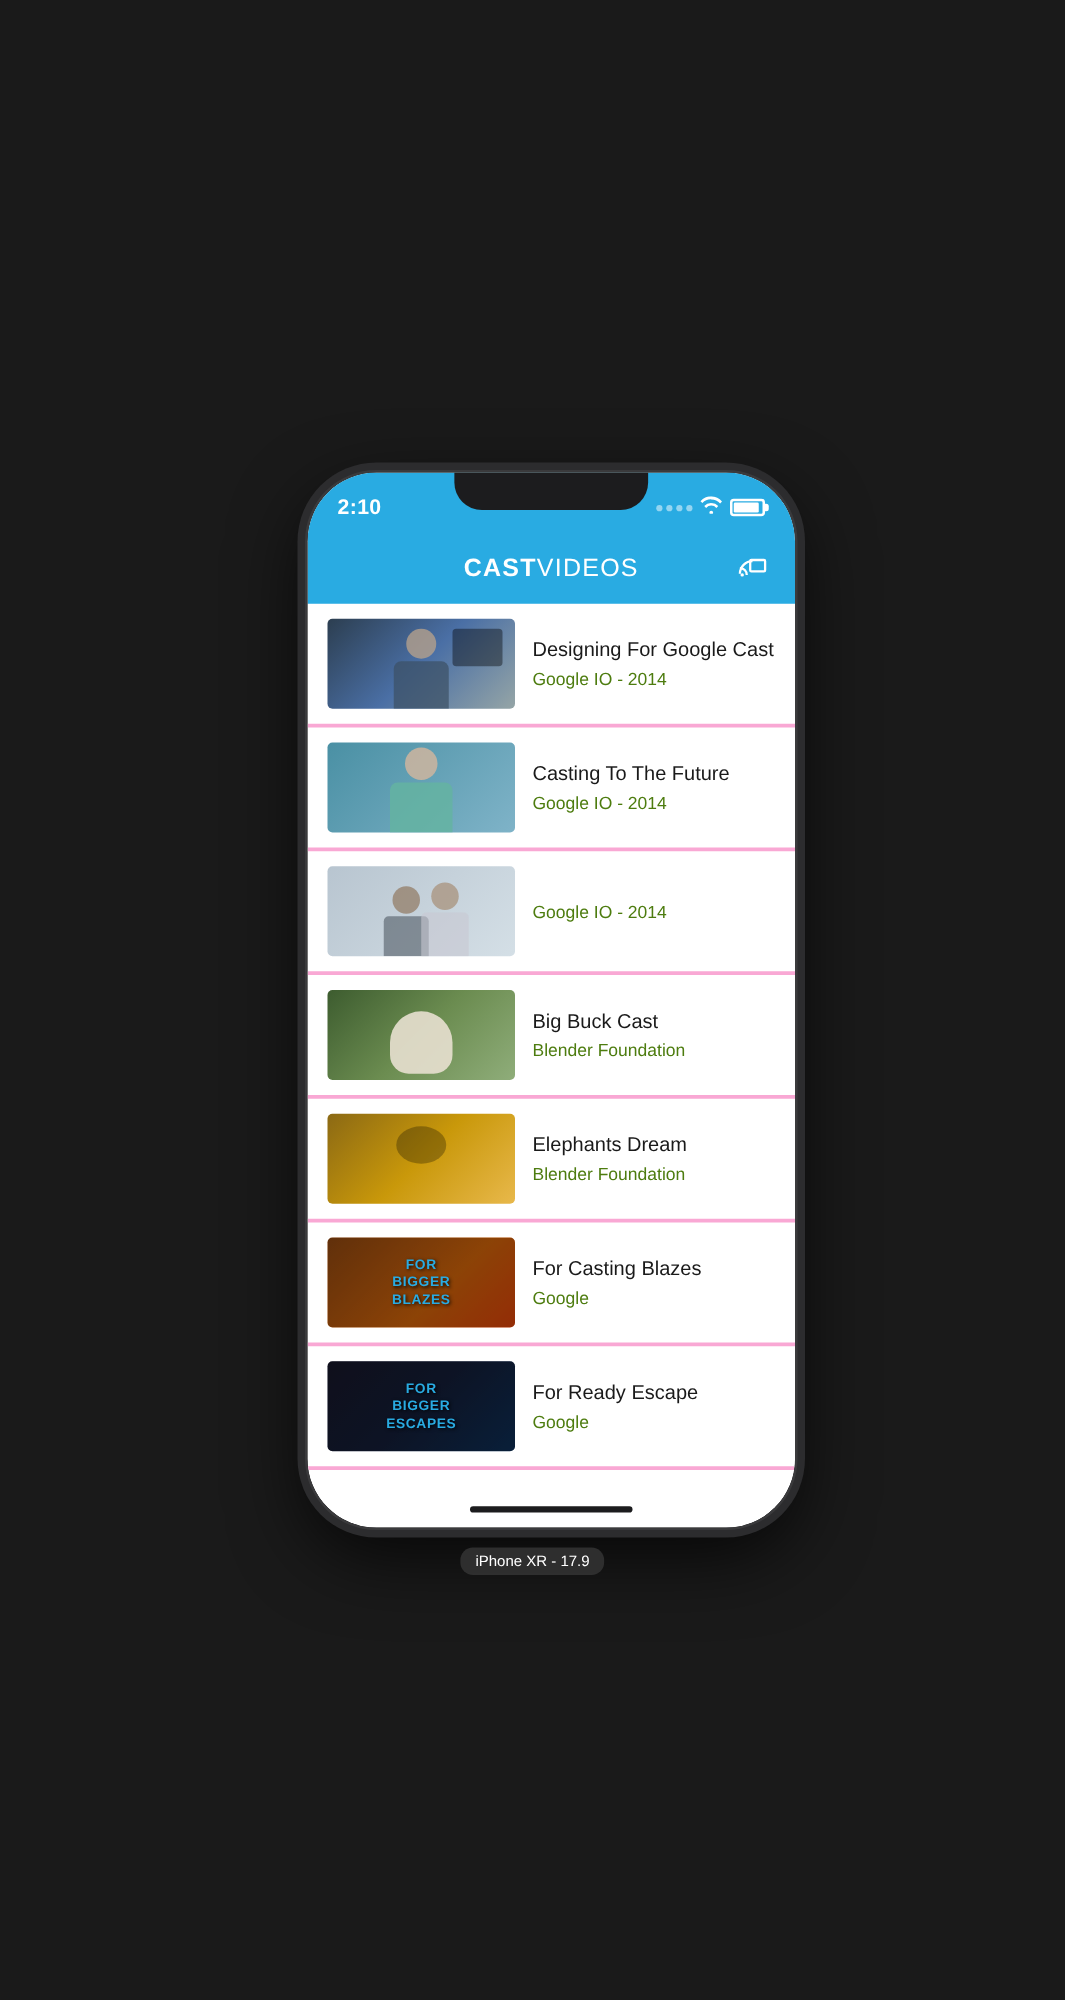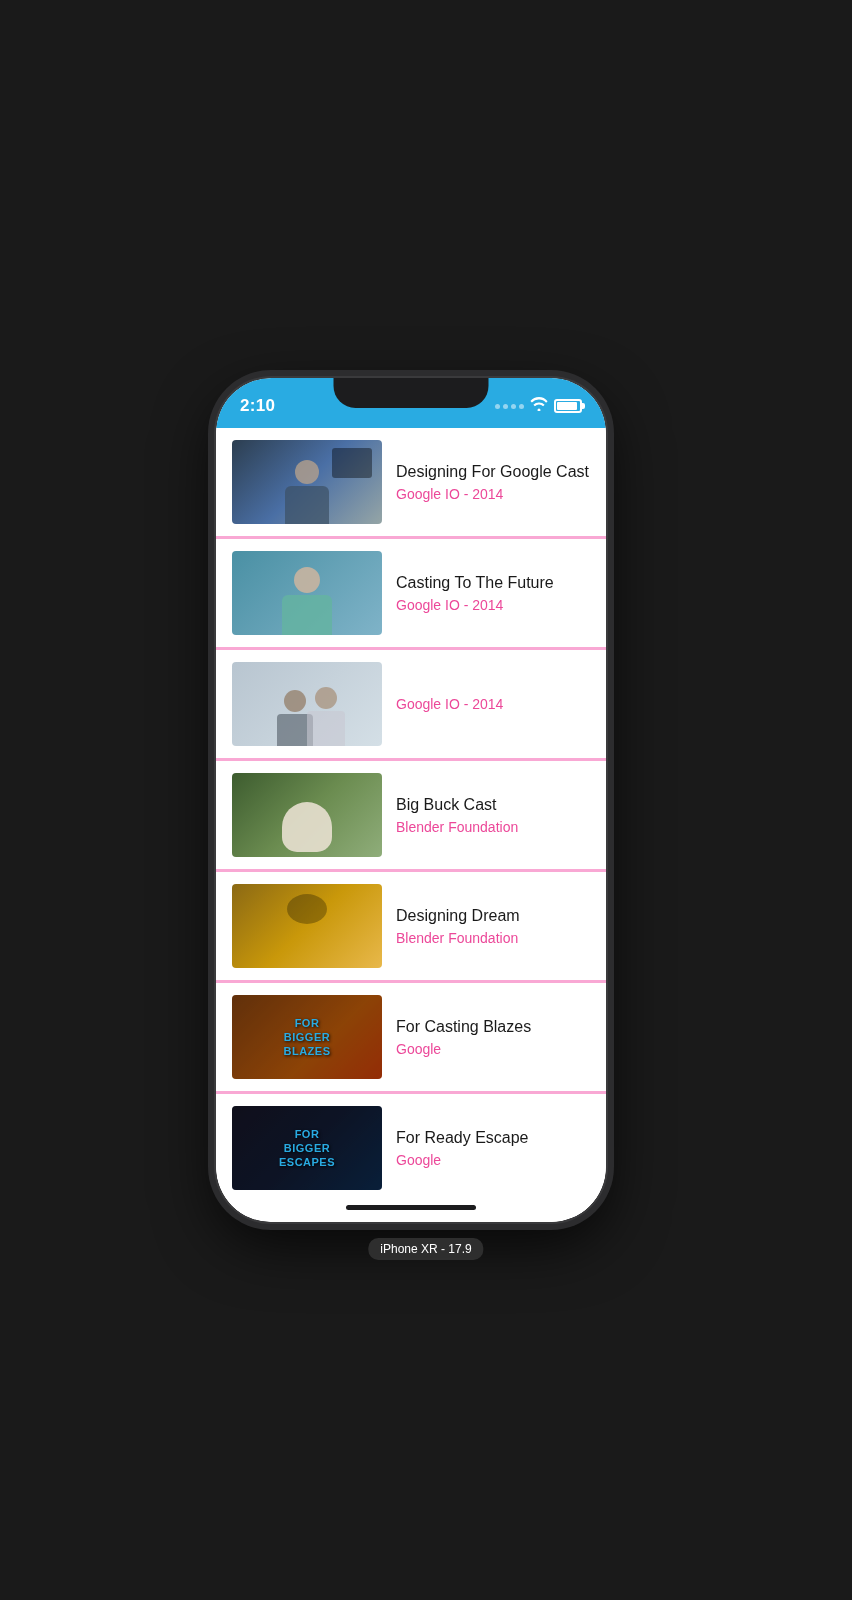--- a/index.html
+++ b/index.html
@@ -11,21 +11,21 @@
       align-items: center;
       min-height: 100vh;
       font-family: -apple-system, BlinkMacSystemFont, 'Helvetica Neue', Arial, sans-serif;
     }
 
     .phone-wrapper {
       width: 420px;
       height: 860px;
       position: relative;
       display: flex;
-      justify-content: flex-start;
+      justify-content: flex-end;
       align-items: center;
     }
 
     .phone-frame {
       width: 390px;
       height: 844px;
       background: #1c1c1e;
       border-radius: 55px;
       position: relative;
       box-shadow:
@@ -203,21 +203,21 @@
       display: flex;
       align-items: center;
       padding: 12px 16px;
       border-bottom: 3px solid #f9a8d4;
       cursor: pointer;
       min-height: 90px;
     }
 
     .video-thumbnail {
       width: 150px;
-      height: 84px;
+      height: 72px;
       border-radius: 4px;
       overflow: hidden;
       flex-shrink: 0;
       background: #ccc;
       position: relative;
     }
 
     .video-info {
       flex: 1;
       padding-left: 14px;
@@ -226,21 +226,21 @@
     .video-title {
       font-size: 16px;
       font-weight: 400;
       color: #1a1a1a;
       line-height: 1.3;
       margin-bottom: 4px;
     }
 
     .video-subtitle {
       font-size: 14px;
-      color: #ec4899;
+      color: #4d7c0f;
       font-weight: 400;
     }
 
     
     .home-indicator {
       background: white;
       display: flex;
       justify-content: center;
       align-items: center;
       padding: 8px 0 12px;
@@ -289,20 +289,33 @@
             <svg width="18" height="14" viewBox="0 0 18 14" fill="white">
               <path d="M9 11.5a1.5 1.5 0 1 1 0 3 1.5 1.5 0 0 1 0-3zm0-4a5.5 5.5 0 0 1 4.1 1.8l1.5-1.5A7.5 7.5 0 0 0 9 5.5a7.5 7.5 0 0 0-5.6 2.3l1.5 1.5A5.5 5.5 0 0 1 9 7.5zm0-5a9.5 9.5 0 0 1 7.1 3.2l1.5-1.5A11.5 11.5 0 0 0 9 0a11.5 11.5 0 0 0-8.6 3.9l1.5 1.5A9.5 9.5 0 0 1 9 2.5z"></path>
             </svg>
           </span>
           <div class="battery-icon">
             <div class="battery-fill"></div>
           </div>
         </div>
       </div>
 
+      <div class="app-header">
+        <div class="app-title">
+          <span class="cast">CAST</span><span>VIDEOS</span>
+        </div>
+        <div class="cast-button">
+          <svg class="cast-icon-svg" viewBox="0 0 24 24" fill="none" stroke="white" stroke-width="2">
+            <path d="M1 18a11 11 0 0 1 11-11"></path>
+            <path d="M1 13a6 6 0 0 1 6 6"></path>
+            <circle cx="3" cy="19" r="1.5" fill="white" stroke="none"></circle>
+            <rect x="10" y="6" width="13" height="10" rx="1" stroke="white" stroke-width="2"></rect>
+          </svg>
+        </div>
+      </div>
 
       <div class="video-list" id="video-list">
       <div class="video-item">
       <div class="video-thumbnail" style="background: linear-gradient(135deg, #2c3e50 0%, #4a6fa5 50%, #95a5a6 100%);; position:relative;">
         <div style="position:absolute;bottom:0;left:50%;transform:translateX(-50%);text-align:center;">
           <div style="width:24px;height:24px;border-radius:50%;background:rgba(180,160,140,0.8);margin:0 auto 2px;"></div>
           <div style="width:44px;height:38px;background:rgba(60,80,100,0.7);border-radius:6px 6px 0 0;"></div>
         </div>
         <div style="position:absolute;top:8px;right:10px;width:40px;height:30px;background:rgba(0,0,0,0.4);border-radius:3px;"></div>
       </div>
@@ -347,21 +360,21 @@
       <div class="video-info">
         <div class="video-title">Big Buck Cast</div>
         <div class="video-subtitle">Blender Foundation</div>
       </div>
     </div>
           <div class="video-item">
       <div class="video-thumbnail" style="background: linear-gradient(135deg, #8b6914 0%, #c9980a 50%, #e8b84b 100%);; position:relative;">
         <div style="position:absolute;top:10px;left:50%;transform:translateX(-50%);width:40px;height:30px;background:rgba(0,0,0,0.4);border-radius:50%;opacity:0.7;"></div>
       </div>
       <div class="video-info">
-        <div class="video-title">Designing Dream</div>
+        <div class="video-title">Elephants Dream</div>
         <div class="video-subtitle">Blender Foundation</div>
       </div>
     </div>
           <div class="video-item">
       <div class="video-thumbnail" style="background: linear-gradient(135deg, #8b4510 0%, #c9600a 60%, #d4400a 100%);; position:relative;">
         <div style="position:absolute;inset:0;display:flex;align-items:center;justify-content:center;background:rgba(0,0,0,0.3);">
           <div style="font-size:11px;font-weight:900;color:#29ABE2;text-align:center;line-height:1.3;text-transform:uppercase;letter-spacing:0.5px;text-shadow:1px 1px 3px rgba(0,0,0,0.9);">FOR<br>BIGGER<br>BLAZES</div>
         </div>
       </div>
       <div class="video-info">

